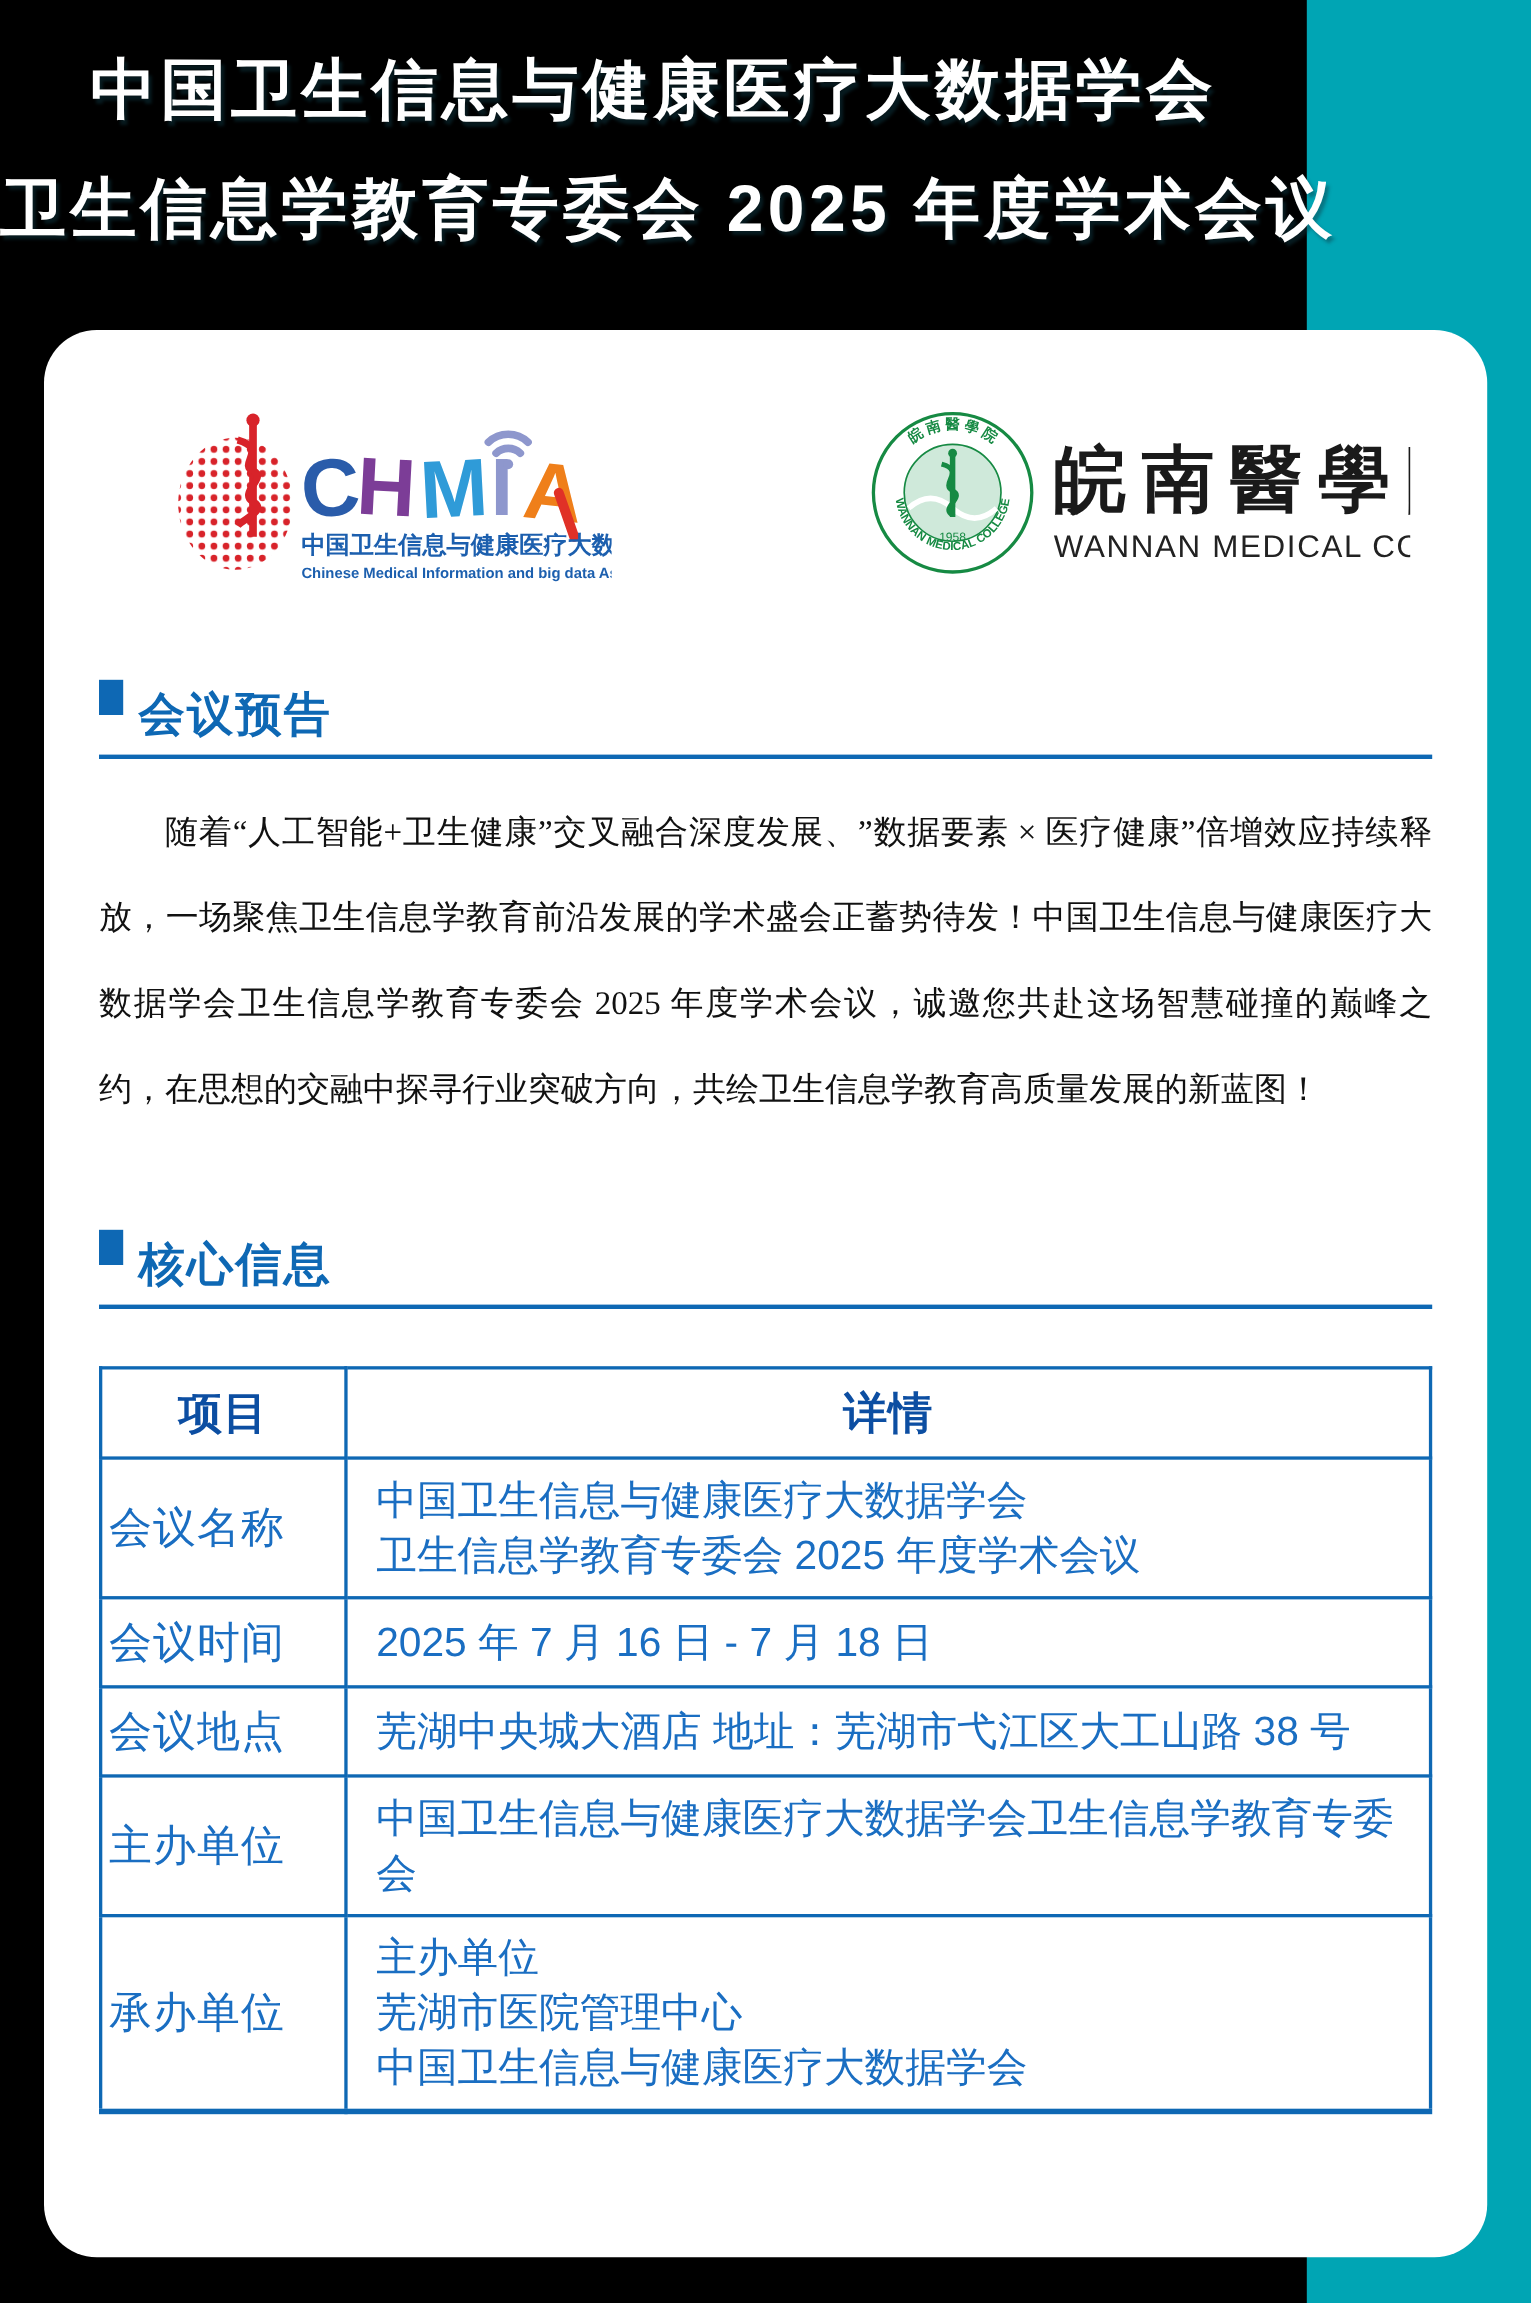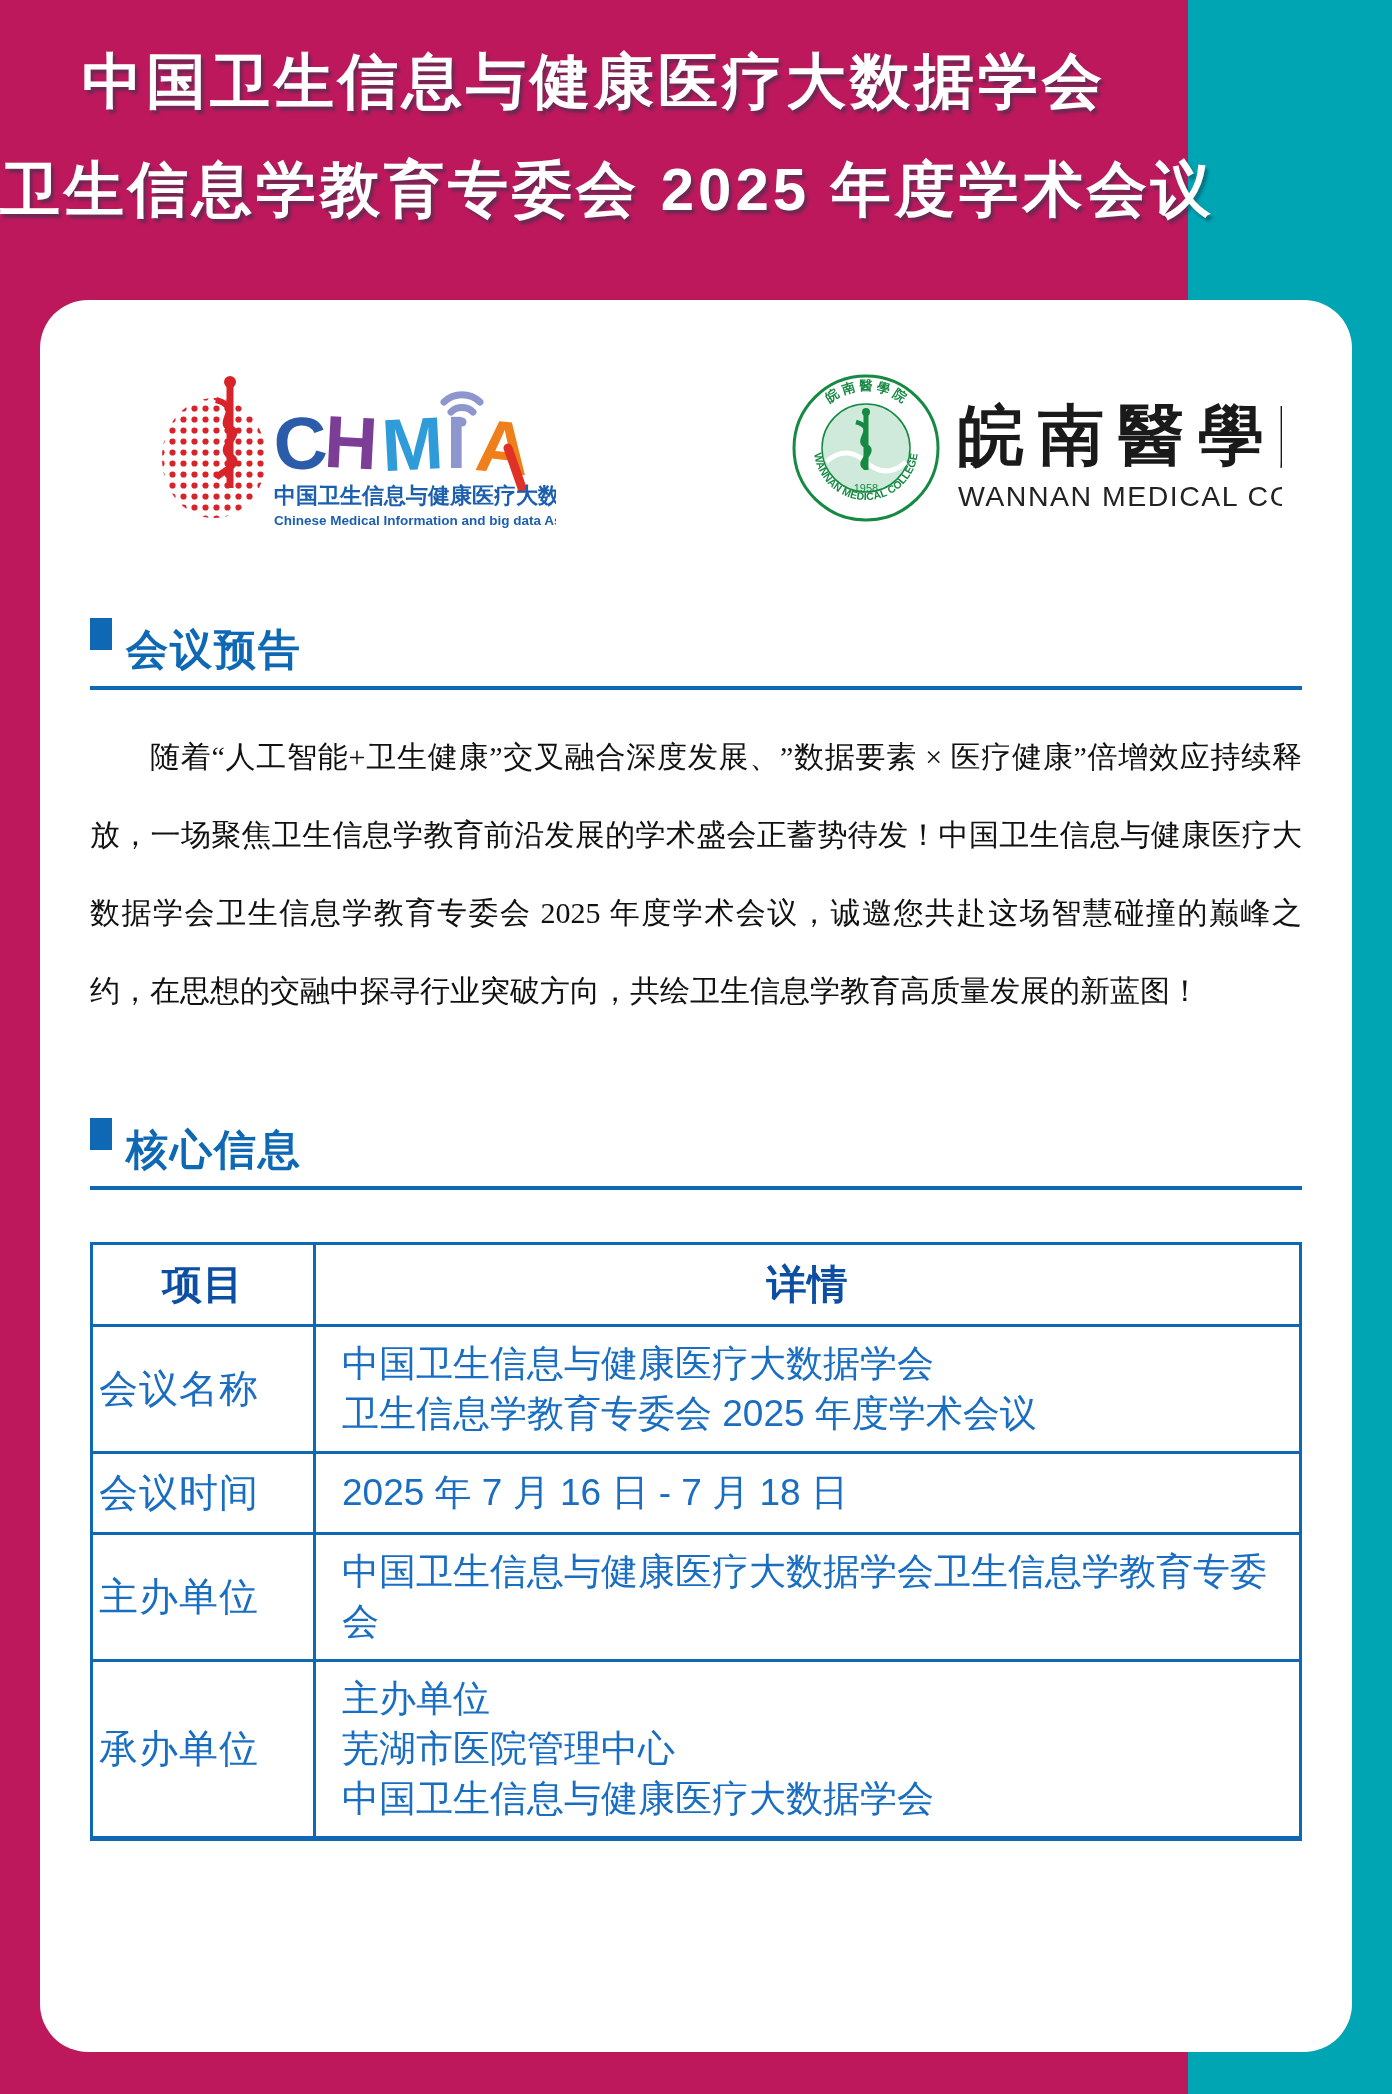--- a/index.html
+++ b/index.html
@@ -2,21 +2,21 @@
 <html><head>
 <meta charset="utf-8">
 <style>
   html,body{margin:0;padding:0;}
   body{
     width:1392px;height:2094px;
     background:#00a5b4;
     font-family:"Liberation Sans","DejaVu Sans",sans-serif;
     overflow:hidden;
   }
-  .page{position:relative;width:1188px;height:2094px;background:#be185d;}
+  .page{position:relative;width:1188px;height:2094px;background:#000000;}
 
   
   .banner{padding-top:46px;text-align:center;}
   .banner-line{
     color:#ffffff;font-weight:bold;font-size:60px;letter-spacing:4px;
     line-height:72px;text-shadow:3px 4px 3px rgba(15,60,70,.45);
     white-space:nowrap;
   }
   .banner-line + .banner-line{margin-top:36px;}
 
@@ -169,20 +169,26 @@
           <div class="ln">卫生信息学教育专委会 2025 年度学术会议</div>
         </td>
       </tr>
       <tr>
         <td class="k">会议时间</td>
         <td class="v">
           <div class="ln">2025 年 7 月 16 日 - 7 月 18 日</div>
         </td>
       </tr>
       <tr>
+        <td class="k">会议地点</td>
+        <td class="v">
+          <div class="ln">芜湖中央城大酒店 地址：芜湖市弋江区大工山路 38 号</div>
+        </td>
+      </tr>
+      <tr>
         <td class="k">主办单位</td>
         <td class="v">
           <div class="ln">中国卫生信息与健康医疗大数据学会卫生信息学教育专委会</div>
         </td>
       </tr>
       <tr>
         <td class="k">承办单位</td>
         <td class="v">
           <div class="ln">主办单位</div>
           <div class="ln">芜湖市医院管理中心</div>

